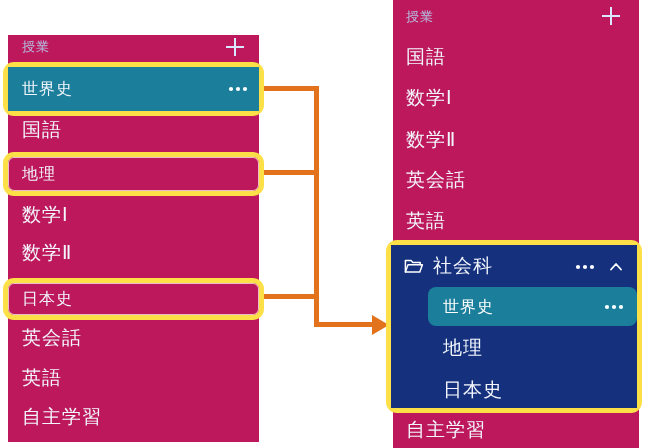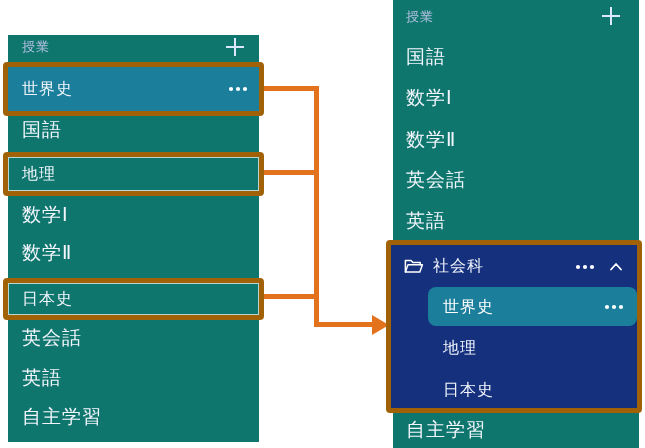--- a/index.html
+++ b/index.html
@@ -1,35 +1,35 @@
 <!DOCTYPE html>
 <html><head>
 <meta charset="utf-8">
 <style>
   html,body{margin:0;padding:0;background:#ffffff;}
   .canvas{position:relative;width:645px;height:448px;background:#ffffff;overflow:hidden;
           font-family:"Liberation Sans","DejaVu Sans",sans-serif;}
-  .panel{position:absolute;background:#0f766e;color:#f2f5fc;}
+  .panel{position:absolute;background:#be185d;color:#f2f5fc;}
   .panel-left{left:8px;top:35px;width:251px;height:407px;}
   .panel-right{left:393px;top:0;width:246px;height:448px;}
   .phead-title{position:absolute;color:#b4c0e2;font-size:13px;letter-spacing:1px;white-space:nowrap;}
   .plus{position:absolute;width:22px;height:22px;}
   .row{position:absolute;left:0;right:0;height:36px;line-height:36px;padding-left:14px;
        font-size:19px;letter-spacing:1px;white-space:nowrap;color:#f2f5fc;}
-  .hlbox{position:absolute;border:5px solid #a16207;border-radius:4px;
+  .hlbox{position:absolute;border:5px solid #fde047;border-radius:11px;
          box-shadow:inset 0 0 0 1px rgba(255,255,255,.7);z-index:3;}
   .hlbox .inner-row{position:absolute;left:0;right:0;top:0;bottom:0;font-size:16px;
          letter-spacing:1px;padding-left:14px;white-space:nowrap;color:#f2f5fc;}
   .teal{background:#1b7e9b;}
   .more{position:absolute;width:20px;height:6px;}
   .conn{position:absolute;background:#e2731c;z-index:2;}
   .arrowhead{position:absolute;width:0;height:0;border-top:10px solid transparent;
              border-bottom:10px solid transparent;border-left:17px solid #e2731c;z-index:2;}
   .gcontent{position:absolute;left:0;top:0;right:0;bottom:0;background:#15317e;}
-  .grow{position:absolute;left:0;right:0;height:38px;line-height:38px;font-size:16px;
+  .grow{position:absolute;left:0;right:0;height:38px;line-height:38px;font-size:19px;
         letter-spacing:1px;white-space:nowrap;color:#f2f5fc;}
   .sel-child{position:absolute;border-radius:8px;background:#1b7e9b;height:39px;line-height:39px;
         font-size:16px;letter-spacing:1px;white-space:nowrap;color:#ffffff;}
   svg{display:block;}
 </style>
 </head>
 <body>
 
 <div class="canvas">
 

